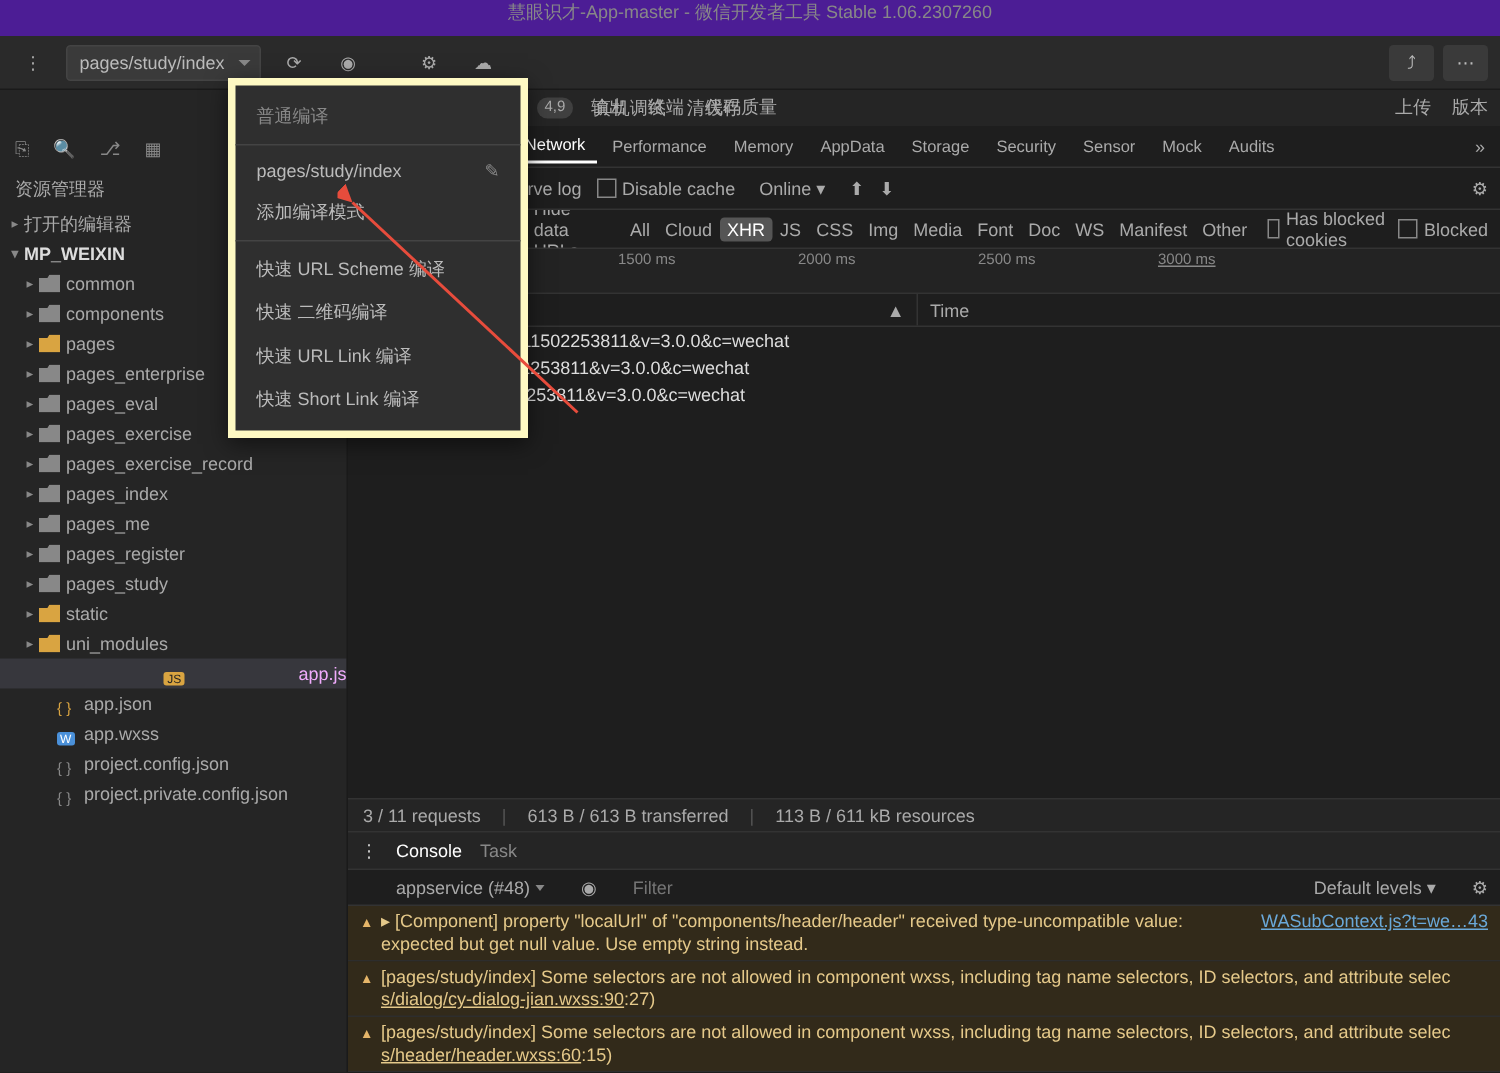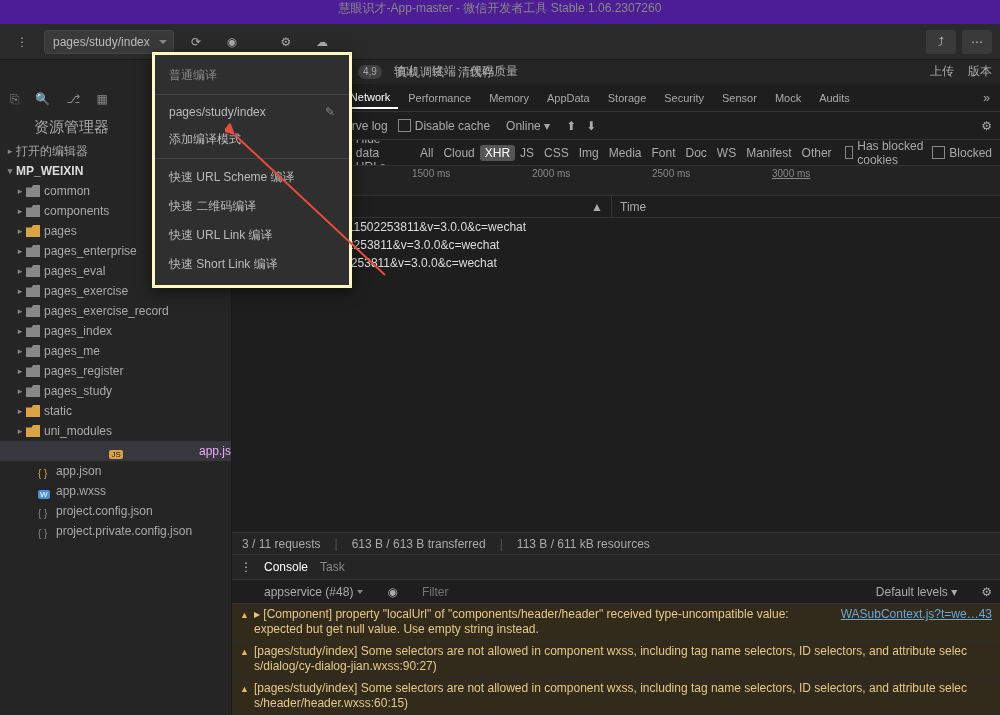--- a/index.html
+++ b/index.html
@@ -13,21 +13,21 @@
 .icon-btn { width:28px; height:24px; display:flex; align-items:center; justify-content:center; color:#aaa; border-radius:3px; }
 .right-tools { margin-left:auto; display:flex; gap:6px; align-items:center; }
 .square-btn { width:30px; height:24px; background:#3a3a3a; border-radius:3px; display:flex; align-items:center; justify-content:center; color:#bbb; }
 .sub-toolbar { height:24px; background:#252525; display:flex; align-items:center; padding-left:358px; gap:14px; font-size:11px; }
 .badge { background:#404040; color:#fff; padding:0 5px; border-radius:8px; font-size:10px; line-height:14px; }
 .sub-toolbar span { color:#aaa; cursor:pointer; }
 .main { display:flex; height:calc(100% - 84px); }
 .left { width:232px; background:#252525; display:flex; flex-direction:column; border-right:1px solid #1a1a1a; }
 .left-icons { height:30px; display:flex; align-items:center; gap:16px; padding:0 10px; color:#888; }
 .left-icons span { cursor:pointer; }
-.panel-title { padding:4px 10px; color:#aaa; font-size:15px;margin-left:24px; }
+.panel-title { padding:4px 10px; color:#aaa; font-size:12px; }
 .tree { flex:1; overflow:auto; font-size:12px; }
 .trow { display:flex; align-items:center; padding:2px 0; color:#aaa; cursor:pointer; line-height:16px; }
 .trow.sel { background:#37373d; color:#f0abfc;justify-content:space-between; }
 .trow .arr { width:12px; text-align:center; color:#888; font-size:9px; }
 .ficon { width:14px; height:12px; margin-right:4px; }
 .folder { background:#888; clip-path:polygon(0 20%,40% 20%,50% 0,100% 0,100% 100%,0 100%); }
 .folder.y { background:#d9a441; }
 .js-i::before { content:"JS"; background:#d9a441; color:#222; font-size:8px; padding:0 2px; border-radius:2px; }
 .json-i::before { content:"{ }"; color:#d9a441; font-size:10px; }
 .json-i2::before { content:"{ }"; color:#888; font-size:10px; }
@@ -65,22 +65,22 @@
 .ctx::after { content:""; border-left:3px solid transparent; border-right:3px solid transparent; border-top:4px solid #888; }
 .cin { background:transparent; border:none; color:#aaa; width:160px; outline:none; }
 .console-body { overflow:auto; font-family:Menlo,Consolas,monospace; font-size:11px; background:#222; }
 .crow { display:flex; padding:3px 8px; border-bottom:1px solid #2d2d2d; line-height:15px; }
 .crow .ci { width:14px; flex-shrink:0; }
 .crow .ci.warn::before { content:"▲"; color:#e5b569; font-size:9px; }
 .crow .msg { flex:1; color:#ddd; }
 .crow.w { background:#322a1a; color:#e5c98a; }
 .crow.w .msg { color:#e5c98a; }
 .crow .src { color:#6aa8d8; text-decoration:underline; margin-left:10px; flex-shrink:0; }
-.u { }
-.dropdown { position:absolute; top:52px; left:152px; width:200px; background:#2f2f2f; border:3px solid #fef9c3; z-index:100; padding:6px 0; box-shadow:0 4px 14px rgba(0,0,0,.5); }
+.u { text-decoration:underline; }
+.dropdown { position:absolute; top:52px; left:152px; width:200px; background:#2f2f2f; border:5px solid #fef9c3; z-index:100; padding:6px 0; box-shadow:0 4px 14px rgba(0,0,0,.5); }
 .dd-item { padding:6px 14px; color:#bbb; font-size:11px; cursor:pointer; display:flex; align-items:center; }
 .dd-sep { height:1px; background:#444; margin:4px 0; }
 .dd-item .ed { margin-left:auto; color:#888; }
 .arrow-line { position:absolute; top:105px; left:225px; width:170px; height:180px; z-index:101; pointer-events:none; }
 </style>
 </head>
 <body>
 
 <div class="titlebar">
     <span>慧眼识才-App-master - 微信开发者工具 Stable 1.06.2307260</span>

